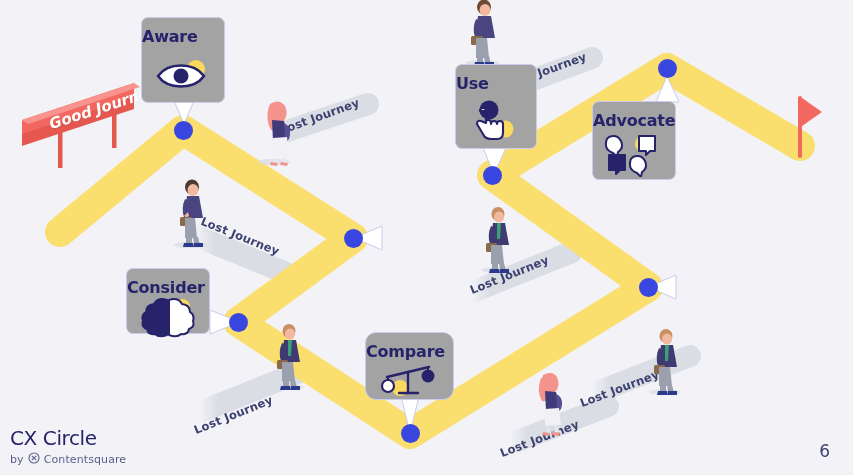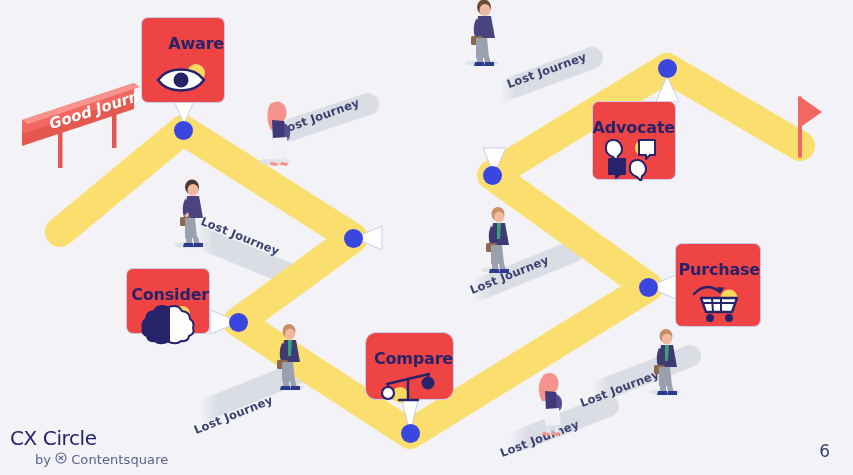--- a/index.html
+++ b/index.html
@@ -9,27 +9,27 @@
     font-family:"DejaVu Sans", sans-serif;
     overflow:hidden;
     position:relative;
   }
   #stage{position:absolute;inset:0;width:853px;height:475px;}
   svg.layer{position:absolute;left:0;top:0;width:853px;height:475px;}
 
   
   .card{
     position:absolute;
-    background:#ef4444;
+    background:#a3a3a3;
     border:1px solid #c9ccec;
     border-radius:7px;
     box-sizing:border-box;
     display:flex;flex-direction:column;
-    align-items:flex-end;
-    padding-top:17px;
+    align-items:flex-start;
+    padding-top:10px;
     z-index:40;
   }
   .card .ttl{
     font-family:"DejaVu Sans", sans-serif;
     font-weight:bold;
     color:#27236b;
     font-size:16px;
     letter-spacing:-0.2px;
     line-height:1.15;
     white-space:nowrap;
@@ -76,21 +76,21 @@
   
   #logo{position:absolute;left:10px;top:428px;z-index:60;}
   #logo .big{
     font-family:"DejaVu Sans", sans-serif;
     font-weight:normal;font-size:20px;color:#27236b;
     letter-spacing:-0.4px;line-height:1;
   }
   #logo .sub{
     display:flex;align-items:center;gap:4px;margin-top:4px;
     font-family:"DejaVu Sans", sans-serif;
-    font-size:13px;color:#5b5f8c;letter-spacing:.1px;margin-left:25px;
+    font-size:11px;color:#5b5f8c;letter-spacing:.1px;
   }
   #pagenum{
     position:absolute;right:23px;top:441px;z-index:60;
     font-family:"DejaVu Sans", sans-serif;
     font-size:17px;color:#3c4270;
   }
   .ppl{position:absolute;z-index:36;}
 </style>
 </head>
 <body>
@@ -296,20 +296,30 @@
     <div class="ttl">Aware</div>
     <div class="icon">
       <svg width="58" height="38" viewBox="0 0 58 38">
         <circle cx="42" cy="14" r="9" fill="#fbd95f"></circle>
         <path d="M4 21 C14 7, 40 7, 50 21 C40 35, 14 35, 4 21 Z" fill="#fff" stroke="#27236b" stroke-width="2.6" stroke-linejoin="round"></path>
         <circle cx="27" cy="21" r="7.5" fill="#27236b"></circle>
       </svg>
     </div>
   </div>
 
+  <div class="card" style="left:455px;top:64px;width:82px;height:85px;">
+    <div class="ttl">Use</div>
+    <div class="icon">
+      <svg width="48" height="44" viewBox="0 0 48 44">
+        <circle cx="33" cy="30" r="8.5" fill="#fbd95f"></circle>
+        <circle cx="17" cy="11" r="9.5" fill="#27236b"></circle>
+        <path d="M14 12 l0 12 l-5 -2 q-4 -1 -4 3 l6 10 q2 5 8 5 l6 0 q6 0 6 -6 l0 -9 q0 -3 -3 -3 q-3 0 -3 3 q0 -3 -3 -3 q-3 0 -3 3 l0 -1 q0 -3 -3 -3 q-2 0 -2 2 l0 -11 q0 -3 -3 -3 q-3 0 -3 3 Z" fill="#fff" stroke="#27236b" stroke-width="2.1" stroke-linejoin="round"></path>
+      </svg>
+    </div>
+  </div>
 
   <div class="card" style="left:592px;top:101px;width:84px;height:79px;">
     <div class="ttl">Advocate</div>
     <div class="icon">
       <svg width="62" height="44" viewBox="0 0 62 44">
         <circle cx="40" cy="11" r="8" fill="#fbd95f"></circle>
 
         <path d="M6 4 q8 -3 12 4 q3 7 -3 11 l-1 5 l-4 -4 q-8 -3 -7 -10 q0 -4 3 -6 Z" fill="#fff" stroke="#27236b" stroke-width="2" stroke-linejoin="round"></path>
 
         <path d="M36 3 l16 0 l0 15 l-5 0 l-4 4 l0 -4 l-7 0 Z" fill="#fff" stroke="#27236b" stroke-width="2" stroke-linejoin="round"></path>
@@ -349,38 +359,20 @@
 
         <line x1="9" y1="16" x2="9" y2="20" stroke="#27236b" stroke-width="2"></line>
         <circle cx="9" cy="25" r="6" fill="#fff" stroke="#27236b" stroke-width="2.2"></circle>
 
         <line x1="49" y1="6" x2="49" y2="10" stroke="#27236b" stroke-width="2"></line>
         <circle cx="49" cy="15" r="6.5" fill="#27236b"></circle>
       </svg>
     </div>
   </div>
 
-  <div class="card" style="left:675px;top:243px;width:86px;height:84px;">
-    <div class="ttl">Purchase</div>
-    <div class="icon">
-      <svg width="60" height="44" viewBox="0 0 60 44">
-        <circle cx="41" cy="17" r="8.5" fill="#fbd95f"></circle>
-
-        <path d="M6 13 q12 -13 26 -2" fill="none" stroke="#27236b" stroke-width="2.4" stroke-linecap="round"></path>
-        <path d="M33 12 l1 -7 l-7 3 Z" fill="#27236b" transform="rotate(25 32 11)"></path>
-
-        <path d="M13 17 l36 0 l-5 14 l-26 0 Z" fill="#fff" stroke="#27236b" stroke-width="2.4" stroke-linejoin="round"></path>
-        <line x1="15" y1="22" x2="47" y2="22" stroke="#27236b" stroke-width="2"></line>
-        <line x1="24" y1="17" x2="25" y2="31" stroke="#27236b" stroke-width="2"></line>
-        <line x1="33" y1="17" x2="33" y2="31" stroke="#27236b" stroke-width="2"></line>
-        <circle cx="22" cy="37" r="4" fill="#27236b"></circle>
-        <circle cx="41" cy="37" r="4" fill="#27236b"></circle>
-      </svg>
-    </div>
-  </div>
 
   <div class="dot" style="left:174px;top:121px;"></div>
   <div class="dot" style="left:344px;top:229px;"></div>
   <div class="dot" style="left:229px;top:313px;"></div>
   <div class="dot" style="left:401px;top:424px;"></div>
   <div class="dot" style="left:639px;top:278px;"></div>
   <div class="dot" style="left:483px;top:166px;"></div>
   <div class="dot" style="left:658px;top:59px;"></div>
 
   <div id="logo">

